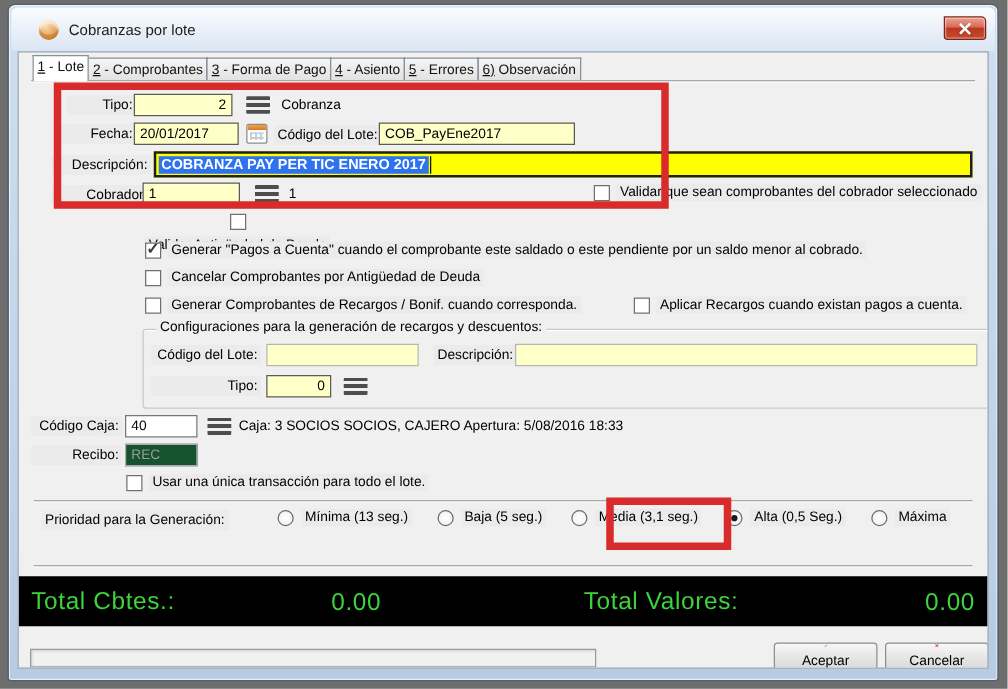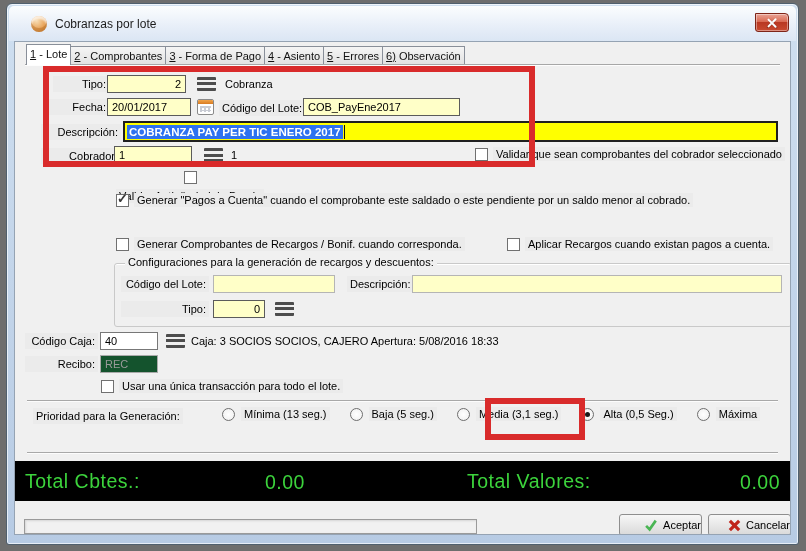--- a/index.html
+++ b/index.html
@@ -72,22 +72,22 @@
 
   .desc-field { position:absolute; background:#ffff00; border:2px solid #1f1f1f; height:21px; display:flex; align-items:center; padding:0 2px; overflow:hidden; }
   .desc-sel { background:#2e72f0; color:#fff; font-size:11.5px; font-weight:bold; padding:1px 2px; white-space:nowrap; }
   .caret { width:1.5px; height:14px; background:#101010; margin-left:1px; }
 
   .totals { position:absolute; left:0; right:0; top:419px; height:40px; background:#000; }
   .totals span { position:absolute; font-size:19.5px; letter-spacing:.5px; }
 
   .progress { position:absolute; left:9px; top:477px; width:453px; height:15px; background:#f1f1f1; border:1px solid #9a9a9a; box-shadow:inset 1px 1px 2px #d6d6d6; }
 
-  .btn { position:absolute; top:472px; width:83px; height:22px; display:flex; align-items:center; justify-content:flex-end; gap:5px;
-    background:linear-gradient(#f7f7f7,#e9e9e9 45%, #d9d9d9); border:1px solid #8e8e8e; border-radius:3px; font-size:11px; color:#000; cursor:pointer; }
+  .btn { position:absolute; top:472px; width:83px; height:22px; display:flex; align-items:center; justify-content:center; gap:5px;
+    background:linear-gradient(#f7f7f7,#e9e9e9 45%, #d9d9d9); border:1px solid #8e8e8e; border-radius:3px; font-size:11px; color:#000; cursor:pointer;flex-direction:column; }
 
   .annotation { position:absolute; border:6px solid #d92b2b; z-index:60; pointer-events:none; }
 </style>
 </head>
 <body>
 
 <div class="canvas">
   <div class="window">
     <div class="titlebar">
       <span class="app-icon"></span>
@@ -150,20 +150,24 @@
       <div class="cbrow" style="left:101px; top:129px;flex-direction:column;">
         <span class="cb"></span>
         <span class="cb-label">Validar Antigüedad de Deuda</span>
       </div>
       <div class="cbrow" style="left:101px; top:151px;">
         <span class="cb">
             <span class="check-glyph">✓</span>
           </span>
         <span class="cb-label">Generar "Pagos a Cuenta" cuando el comprobante este saldado o este pendiente por un saldo menor al cobrado.</span>
       </div>
+      <div class="cbrow" style="left:101px; top:173px;">
+        <span class="cb"></span>
+        <span class="cb-label">Cancelar Comprobantes por Antigüedad de Deuda</span>
+      </div>
       <div class="cbrow" style="left:101px; top:195px;">
         <span class="cb"></span>
         <span class="cb-label">Generar Comprobantes de Recargos / Bonif. cuando corresponda.</span>
       </div>
       <div class="cbrow" style="left:492px; top:195px;">
         <span class="cb"></span>
         <span class="cb-label">Aplicar Recargos cuando existan pagos a cuenta.</span>
       </div>
 
       <div class="groupbox" style="left:99px; top:221px; width:678px; height:64px;">

